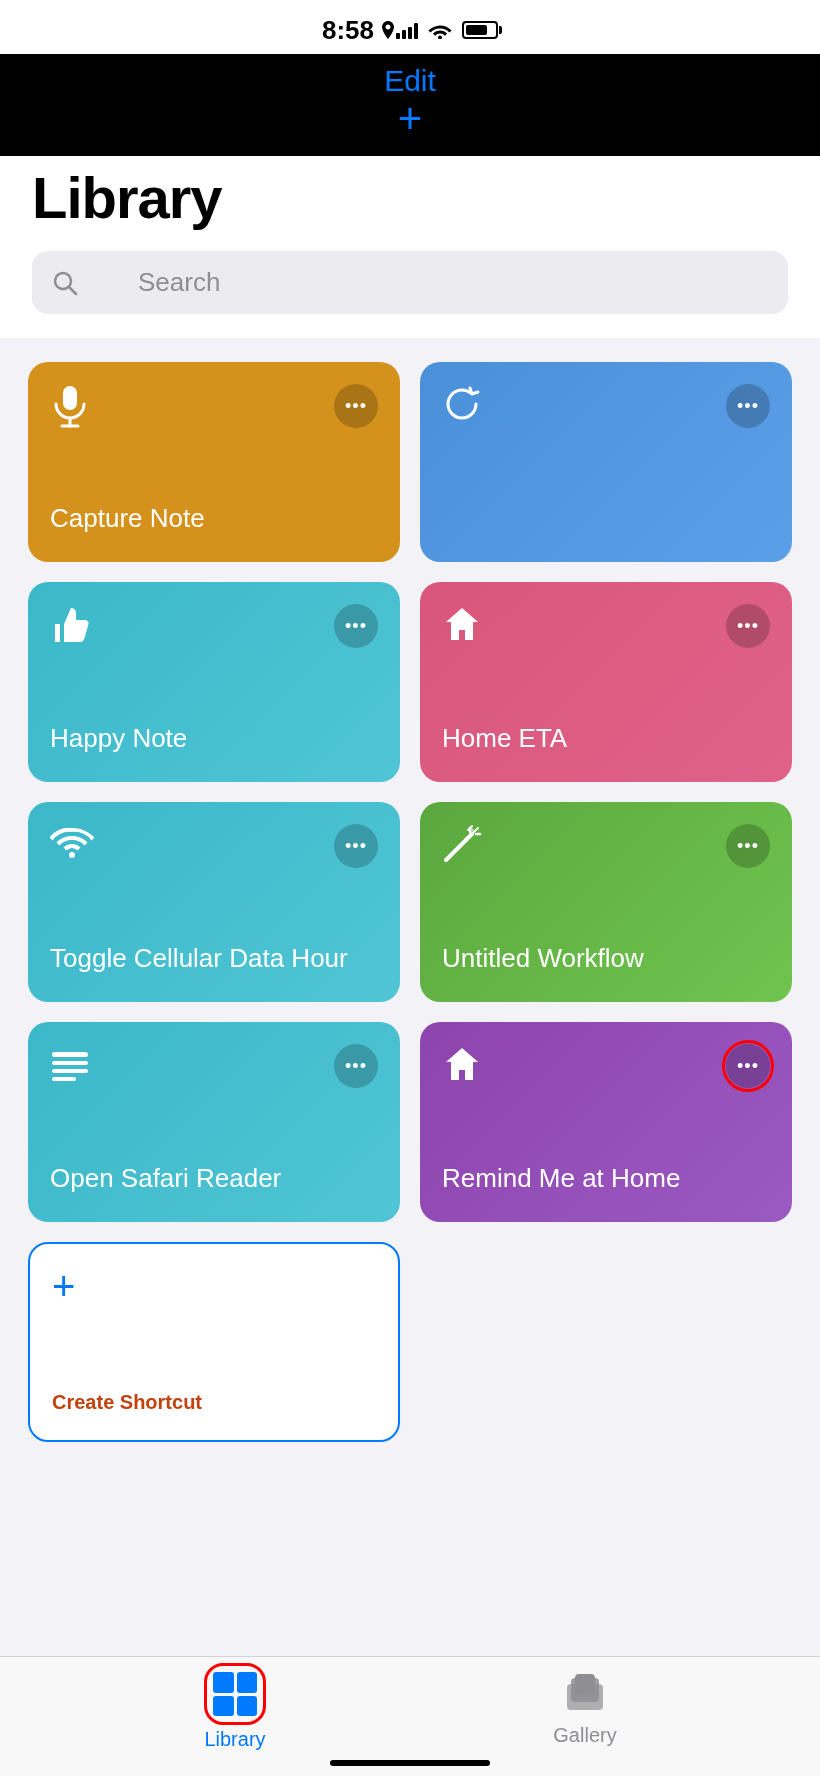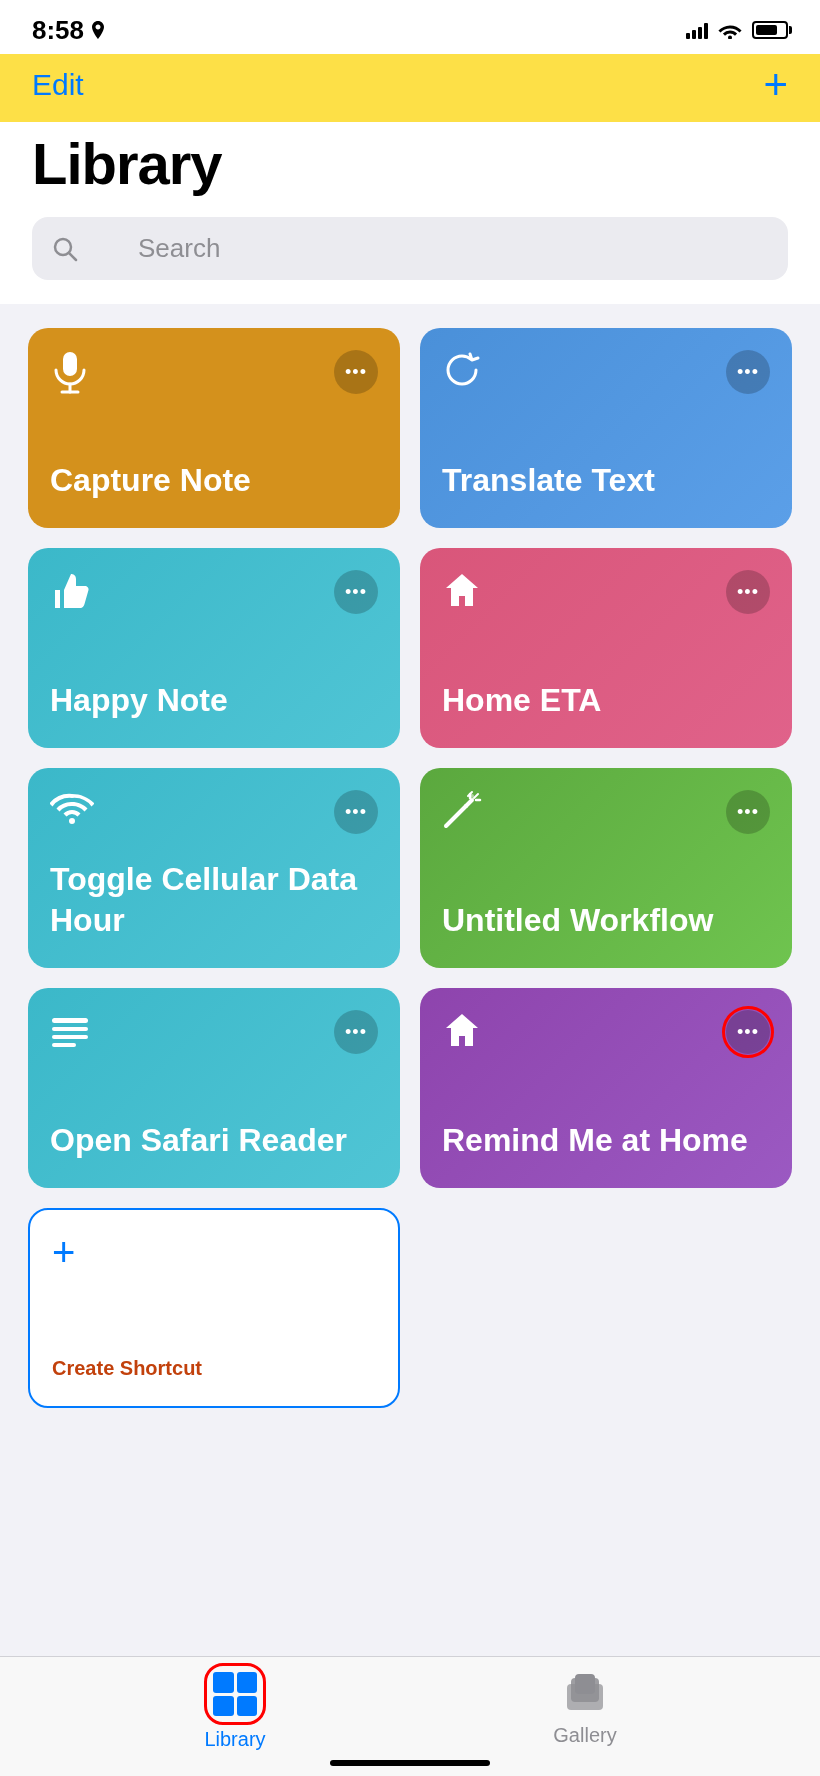--- a/index.html
+++ b/index.html
@@ -11,21 +11,21 @@
       font-family: -apple-system, 'SF Pro Display', 'Helvetica Neue', Arial, sans-serif;
       position: relative;
       overflow-x: hidden;
     }
 
     
     .status-bar {
       background: #ffffff;
       display: flex;
       align-items: center;
-      justify-content: space-between;
+      justify-content: center;
       padding: 14px 32px 8px 32px;
       height: 54px;
     }
     .status-time {
       font-size: 26px;
       font-weight: 600;
       color: #000;
       display: flex;
       align-items: center;
       gap: 6px;
@@ -69,25 +69,26 @@
     }
     .battery-fill {
       background: #000;
       height: 100%;
       width: 75%;
       border-radius: 2px;
     }
 
     
     .nav-bar {
-      background: #fde047;
+      background: #000000;
       display: flex;
       align-items: center;
       justify-content: space-between;
       padding: 10px 32px 16px 32px;
+      flex-direction: column;
     }
     .nav-edit {
       font-size: 30px;
       color: #007aff;
       font-weight: 400;
     }
     .nav-plus {
       font-size: 36px;
       color: #007aff;
       font-weight: 300;
@@ -182,22 +183,22 @@
       outline-offset: 1px;
     }
 
     .three-dots {
       color: white;
       font-size: 18px;
       letter-spacing: 1px;
     }
 
     .card-title {
-      font-size: 32px;
-      font-weight: 700;
+      font-size: 26px;
+      font-weight: 400;
       color: white;
       margin-top: 8px;
       line-height: 1.3;
     }
 
     
     .create-shortcut-card {
       border-radius: 20px;
       border: 2px solid #007aff;
       background: #ffffff;
@@ -365,21 +366,20 @@
       <div class="card-icon">
         <svg width="40" height="40" viewBox="0 0 40 40" fill="none">
           <path d="M34 20c0 7.7-6.3 14-14 14S6 27.7 6 20 12.3 6 20 6c3.5 0 6.7 1.3 9.1 3.4" stroke="white" stroke-width="3" stroke-linecap="round" fill="none"></path>
           <polyline points="28,4 30,10 36,8" stroke="white" stroke-width="3" stroke-linecap="round" stroke-linejoin="round" fill="none"></polyline>
         </svg>
       </div>
       <div class="card-more-btn">
         <span class="three-dots">•••</span>
       </div>
     </div>
-    <div class="card-title">Translate Text</div>
   </div>
 
   <div class="shortcut-card card-happy-hour">
     <div class="card-top">
       <div class="card-icon">
         <svg width="40" height="40" viewBox="0 0 40 40" fill="white">
           <path d="M14 38V20l7-16c2 0 5 1 5 5v7h9c2 0 4 2 3.5 4l-4 14c-.5 2-2 4-4 4H14zm-4-18H5v18h5V20z"></path>
         </svg>
       </div>
       <div class="card-more-btn">

